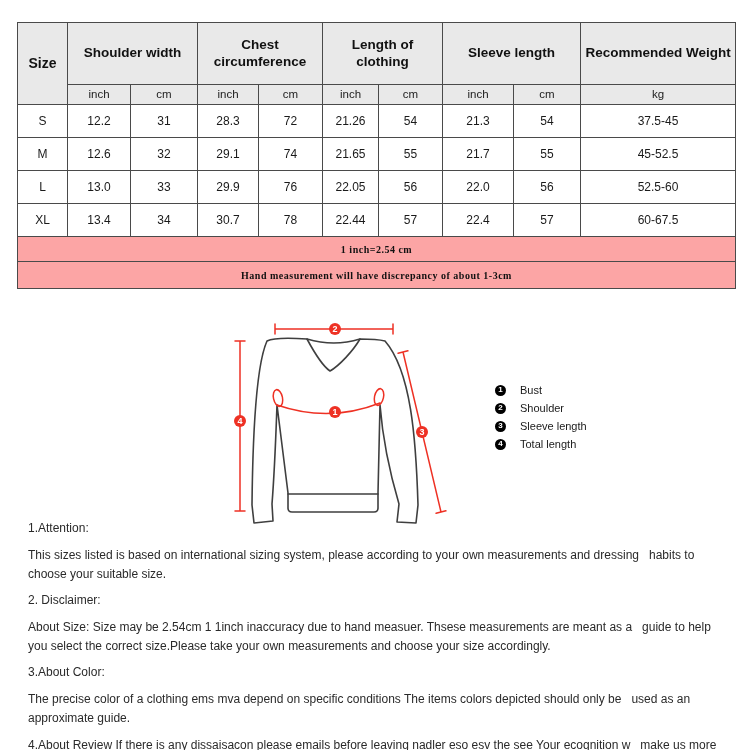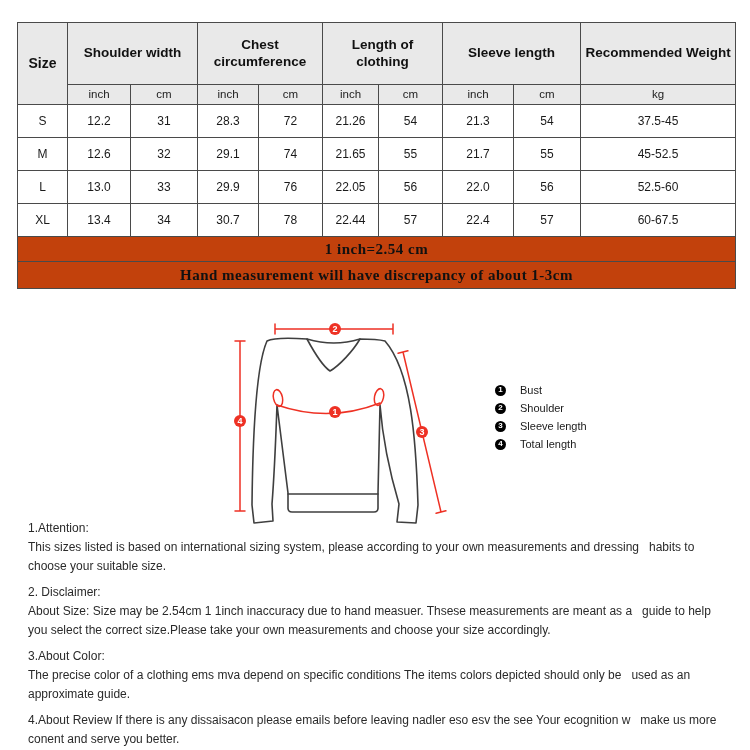--- a/index.html
+++ b/index.html
@@ -32,22 +32,22 @@
     line-height:1.25;
   }
   .size-table thead tr.group-row th{height:62px;}
   .size-table thead tr.subhead th{
     height:20px;font-weight:normal;font-size:11.5px;color:#222;
   }
   .size-table thead th.size-head{font-size:14px;}
   .size-table tbody tr.data-row td{height:33px;font-size:12px;color:#1a1a1a;background:#fff;}
   .size-table tbody td.size-cell{font-size:12.5px;}
   .size-table tbody tr.footnote td{
-    background:#c2410c;font-family:"Liberation Serif","DejaVu Serif",serif;
-    font-weight:bold;font-size:15px;color:#111;letter-spacing:0.5px;
+    background:#fca5a5;font-family:"Liberation Serif","DejaVu Serif",serif;
+    font-weight:bold;font-size:10px;color:#111;letter-spacing:0.5px;
   }
   .size-table tbody tr.footnote-1 td{height:25px;}
   .size-table tbody tr.footnote-2 td{height:27px;}
 
   
   svg.diagram{position:absolute;left:225px;top:313px;width:260px;height:214px;}
   .sweater-line{stroke:var(--outline);stroke-width:1.6;fill:none;stroke-linejoin:round;stroke-linecap:round;}
   .measure{stroke:var(--accent);stroke-width:1.5;fill:none;stroke-linecap:round;}
   .marker-circle{fill:var(--accent);stroke:none;}
   .marker-num{fill:#ffffff;font-size:9px;font-weight:bold;font-family:"Liberation Sans",sans-serif;text-anchor:middle;}
@@ -58,21 +58,21 @@
   .legend-bullet{
     width:11px;height:11px;min-width:11px;border-radius:50%;background:#000;color:#fff;
     font-size:8px;font-weight:bold;display:flex;align-items:center;justify-content:center;line-height:1;
   }
   .legend-label{font-size:11px;color:#1a1a1a;margin-left:8px;}
 
   
   .notes{position:absolute;left:28px;top:519px;width:702px;font-size:12px;line-height:19px;color:#2a2a2a;}
   .note{margin:0 0 7px 0;}
   .note-heading{white-space:pre-wrap;}
-  .note-body{white-space:pre-wrap;}
+  .note-body{white-space:pre-wrap;margin-top:8px;}
 </style>
 </head>
 <body>
 
 <div class="canvas">
 
   <table class="size-table">
     <colgroup>
       <col style="width:50px">
         <col style="width:63px">

